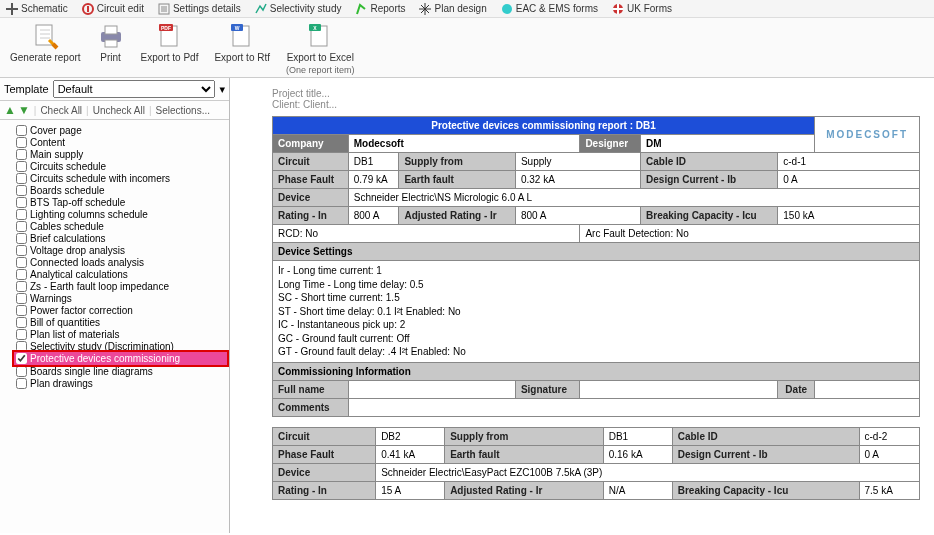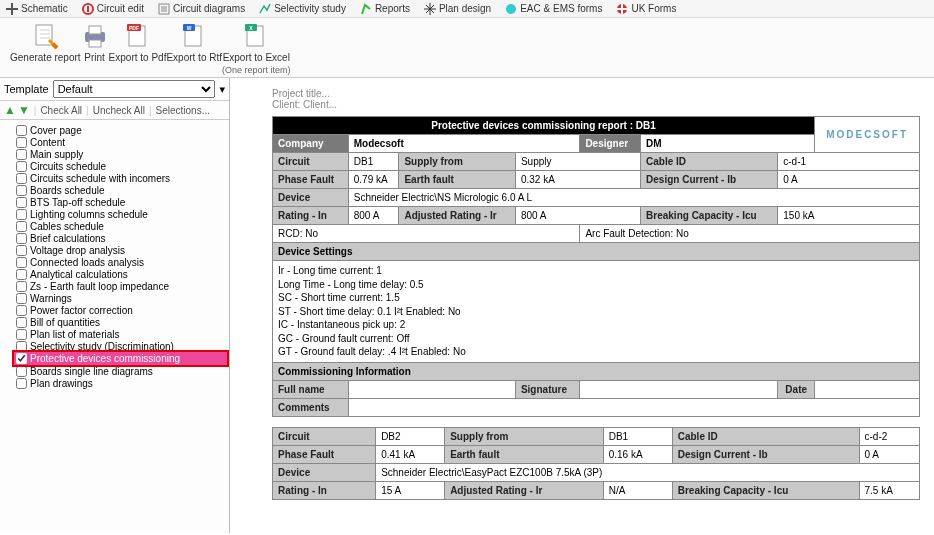--- a/index.html
+++ b/index.html
@@ -2,21 +2,21 @@
 <html><head>
 <meta charset="utf-8">
 <style>
 * { box-sizing: border-box; margin: 0; padding: 0; }
 body { font-family: Arial, sans-serif; font-size: 11px; background: #fff; width: 934px; height: 535px; overflow: hidden; position: relative; }
 
 .toolbar-tabs { display: flex; gap: 14px; padding: 2px 6px; border-bottom: 1px solid #ddd; background: #f5f5f5; height: 18px; align-items: center; }
 .toolbar-tabs .tab { display: flex; align-items: center; gap: 3px; font-size: 10px; color: #333; cursor: pointer; white-space: nowrap; }
 .tab svg, .tab .ico { width: 12px; height: 12px; }
 
-.ribbon { display: flex; gap: 0; padding: 4px 10px; border-bottom: 1px solid #ccc; background: #fafafa; height: 60px; align-items: flex-start; }
+.ribbon { display: flex; gap: 16px; padding: 4px 10px; border-bottom: 1px solid #ccc; background: #fafafa; height: 60px; align-items: flex-start; }
 .ribbon-btn { display: flex; flex-direction: column; align-items: center; gap: 2px; font-size: 10px; color: #333; cursor: pointer; }
 .ribbon-btn .big-ico { width: 28px; height: 28px; display: flex; align-items: center; justify-content: center; }
 
 .main-row { display: flex; height: 455px; gap: 28px; }
 
 .sidebar { width: 230px; border-right: 1px solid #bbb; background: #fdfdfd; display: flex; flex-direction: column; }
 .template-row { display: flex; align-items: center; gap: 4px; padding: 2px 4px; border-bottom: 1px solid #ccc; font-size: 11px; }
 .template-row select { flex: 1; font-size: 11px; height: 18px; }
 .checkrow { display: flex; align-items: center; gap: 4px; padding: 2px 4px; border-bottom: 1px solid #ccc; font-size: 10px; }
 .checkrow .arrows { color: #3a9d3a; font-size: 12px; display: flex; gap: 2px; }
@@ -27,21 +27,21 @@
 .tree-item { display: flex; align-items: flex-end; gap: 3px; font-size: 10px; padding: 0.5px 2px; cursor: pointer; white-space: nowrap; }
 .tree-item input { width: 11px; height: 11px; }
 .tree-item.highlighted { outline: 2px solid #d00; background: #ec4899; color: #fff; padding: 1px 2px; }
 .tree-item.highlighted input { accent-color: #fff; }
 
 .content { flex: 1; overflow: auto; background: #fff; padding: 10px 14px; }
 .meta-top { font-size: 10px; color: #888; margin-bottom: 6px; }
 
 table.report { border-collapse: collapse; width: 100%; font-size: 10px; margin-bottom: 10px; }
 table.report td, table.report th { border: 1px solid #888; padding: 3px 5px; vertical-align: middle; }
-.titlebar td { background: #000000; color: #fff; font-weight: bold; text-align: center; }
+.titlebar td { background: #1d4ed8; color: #fff; font-weight: bold; text-align: center; }
 .logo-cell { background: #fff !important; color: #6aa0c8 !important; letter-spacing: 2px; font-size: 10px; text-align: center; font-weight: bold; }
 .hdrbar th, .hdrbar td.lbl { background: #7a7a7a; color: #fff; font-weight: bold; }
 .lbl { background: #c8c8c8; font-weight: bold; color: #222; }
 .sect td { background: #c8c8c8; font-weight: bold; }
 .settings-cell { font-size: 10px; line-height: 1.35; padding: 4px 6px; }
 </style>
 </head>
 <body>
 
 <div class="toolbar-tabs">
@@ -59,21 +59,21 @@
       </svg>
       <span>Circuit edit</span>
     </div>
   <div class="tab">
       <svg viewBox="0 0 12 12">
         <rect x="1" y="1" width="10" height="10" fill="none" stroke="#888"></rect>
         <line x1="3" y1="4" x2="9" y2="4" stroke="#888"></line>
         <line x1="3" y1="6" x2="9" y2="6" stroke="#888"></line>
         <line x1="3" y1="8" x2="9" y2="8" stroke="#888"></line>
       </svg>
-      <span>Circuit diagrams</span>
+      <span>Settings details</span>
     </div>
   <div class="tab">
       <svg viewBox="0 0 12 12">
         <path d="M1 10 L5 3 L8 7 L11 1" fill="none" stroke="#2a8" stroke-width="1.5"></path>
       </svg>
       <span>Selectivity study</span>
     </div>
   <div class="tab">
       <svg viewBox="0 0 12 12">
         <path d="M2 11 L5 2 L10 6" fill="none" stroke="#3b3" stroke-width="2"></path>

